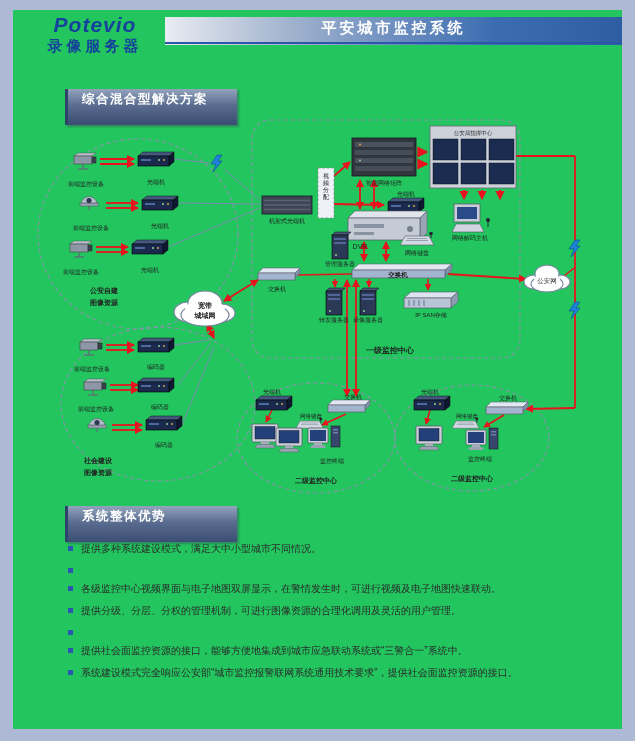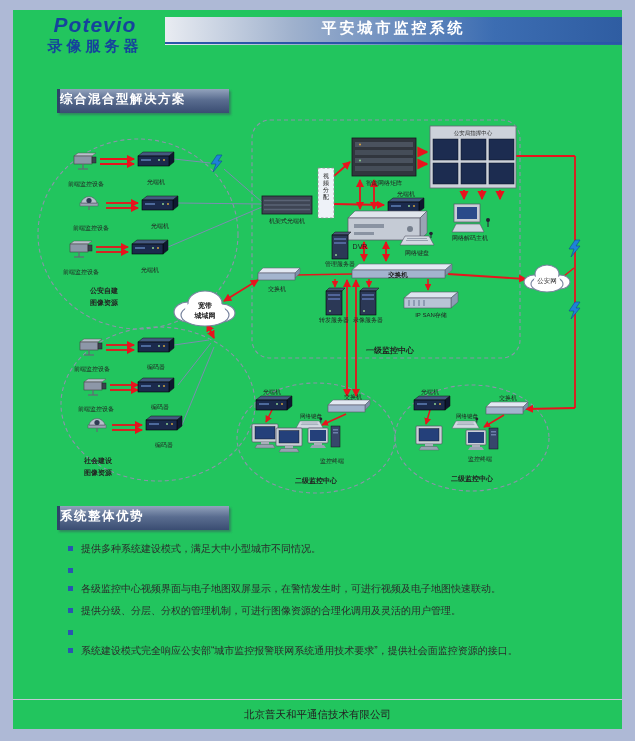--- a/index.html
+++ b/index.html
@@ -10,23 +10,23 @@
   
   .logo { position:absolute; left:22px; top:3px; text-align:center; width:120px; }
   .logo-en { font-style:italic; font-weight:bold; font-size:21px; color:#15439c; letter-spacing:1px; }
   .logo-cn { font-weight:bold; font-size:15px; color:#15439c; letter-spacing:4px; }
   .title-band { position:absolute; left:152px; right:0; top:7px; height:28px;
     background:linear-gradient(90deg,#e9ecf2 0%, #9fb1cd 28%, #3c6db2 72%, #2f5da2 100%);
     color:#fff; font-weight:bold; font-size:15px; letter-spacing:3px; text-align:center; line-height:22px; }
   .title-underline { position:absolute; left:152px; right:0; top:32px; height:2px; background:#2a57a8; }
 
   
-  .sec { position:absolute; left:44px; width:172px; height:24px;
+  .sec { position:absolute; left:52px; width:172px; height:36px;
     background:linear-gradient(180deg,#93a3bd 0%, #5a6d90 45%, #3a4d72 100%);
-    color:#fff; font-weight:bold; font-size:12.5px; line-height:21px; 
+    color:#fff; font-weight:bold; font-size:12.5px; line-height:21px; padding-left:14px;
     letter-spacing:1.5px; box-shadow:2px 2px 2px rgba(60,70,90,.45); border-left:3px solid #2e4368; z-index:5; }
   .sec1 { top:79px; } .sec2 { top:496px; }
 
   .diagram { position:absolute; left:7px; top:102px; width:595px; height:390px; }
 
   
   .adv { position:absolute; left:55px; top:533px; right:18px; list-style:none; }
   .adv li { display:flex; align-items:flex-start; margin-bottom:10px; font-size:10px; line-height:12px; color:#2b2b2b; }
   .adv .sq { flex:0 0 auto; width:5px; height:5px; background:#2a55b0; margin:3px 8px 0 0; }
 
@@ -365,20 +365,21 @@
       </li>
     <li>
         <span class="sq"></span>
         <span>提供分级、分层、分权的管理机制，可进行图像资源的合理化调用及灵活的用户管理。</span>
       </li>
     <li>
         <span class="sq"></span>
       </li>
     <li>
         <span class="sq"></span>
+        <span>提供社会面监控资源的接口，能够方便地集成到城市应急联动系统或“三警合一”系统中。</span>
+      </li>
+    <li>
+        <span class="sq"></span>
         <span>系统建设模式完全响应公安部“城市监控报警联网系统通用技术要求”，提供社会面监控资源的接口。</span>
       </li>
   </ul>
 
-  <div class="footer">
-    <span>北京普天和平通信技术有限公司</span>
-  </div>
 </div>
 
 </body></html>

